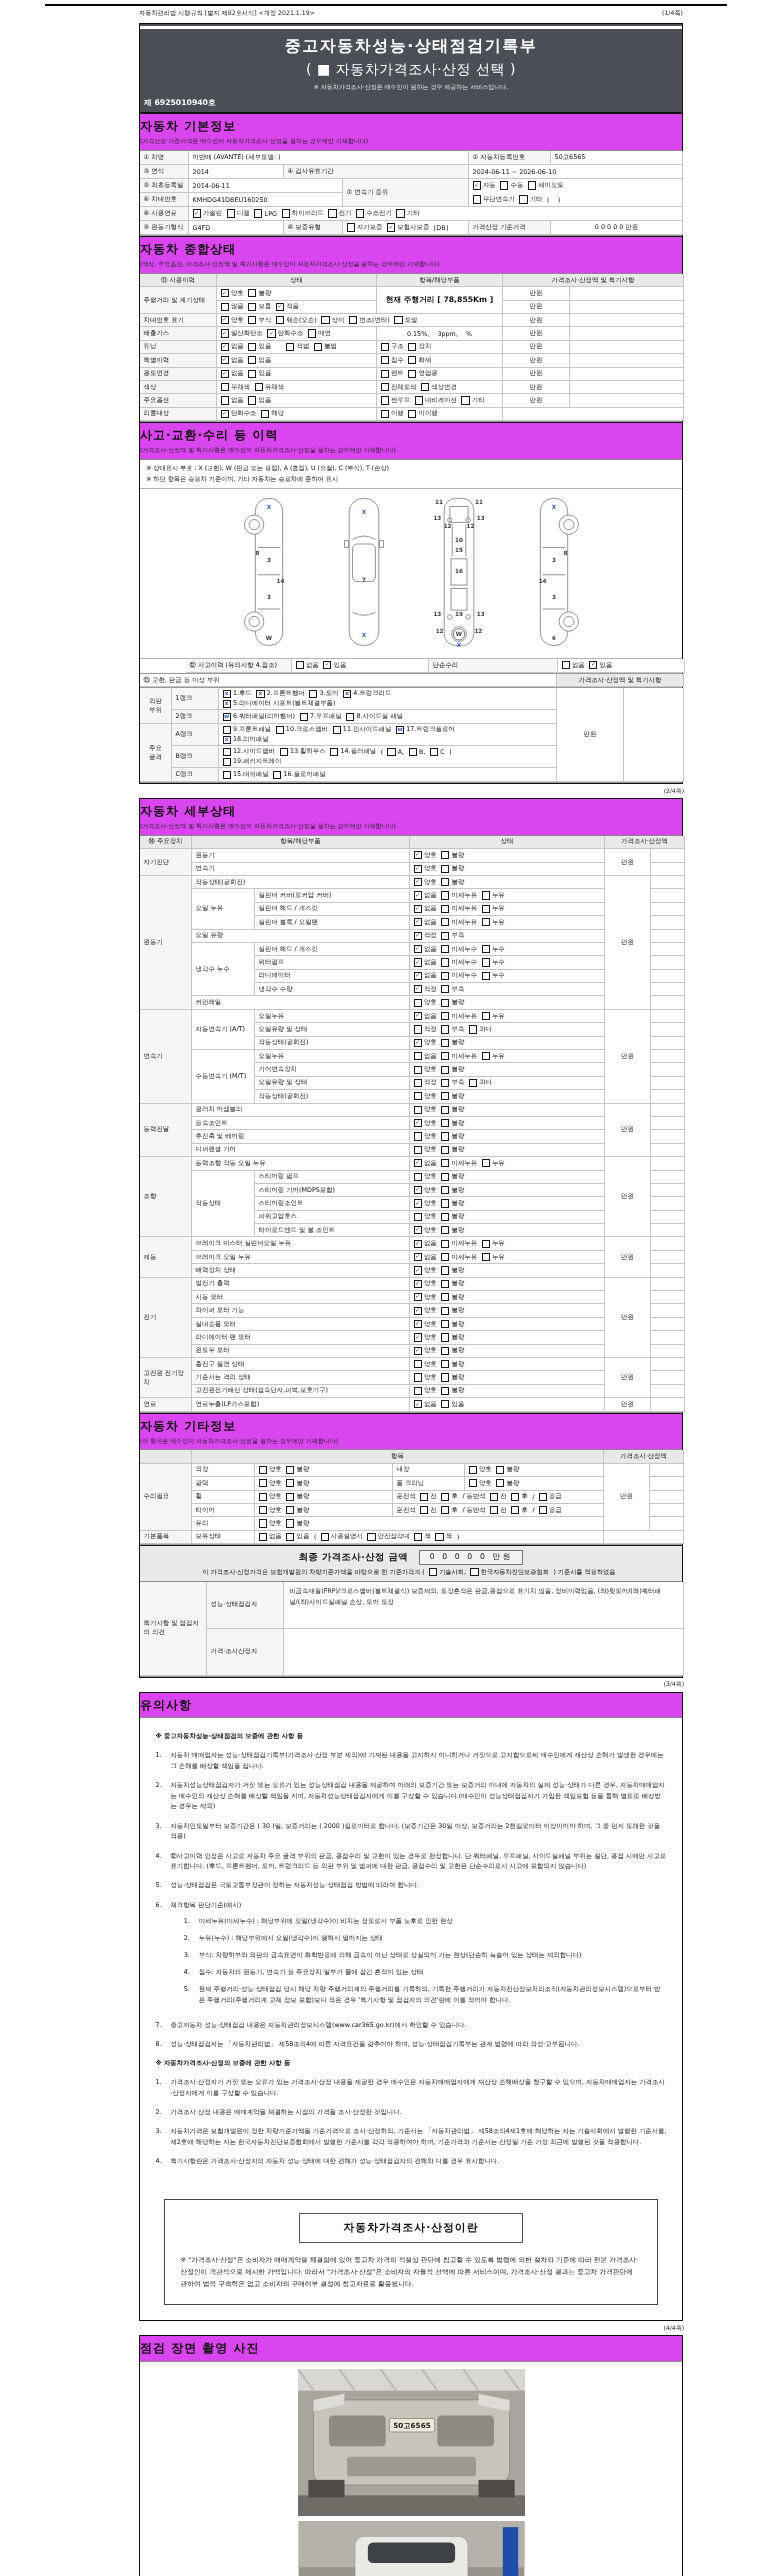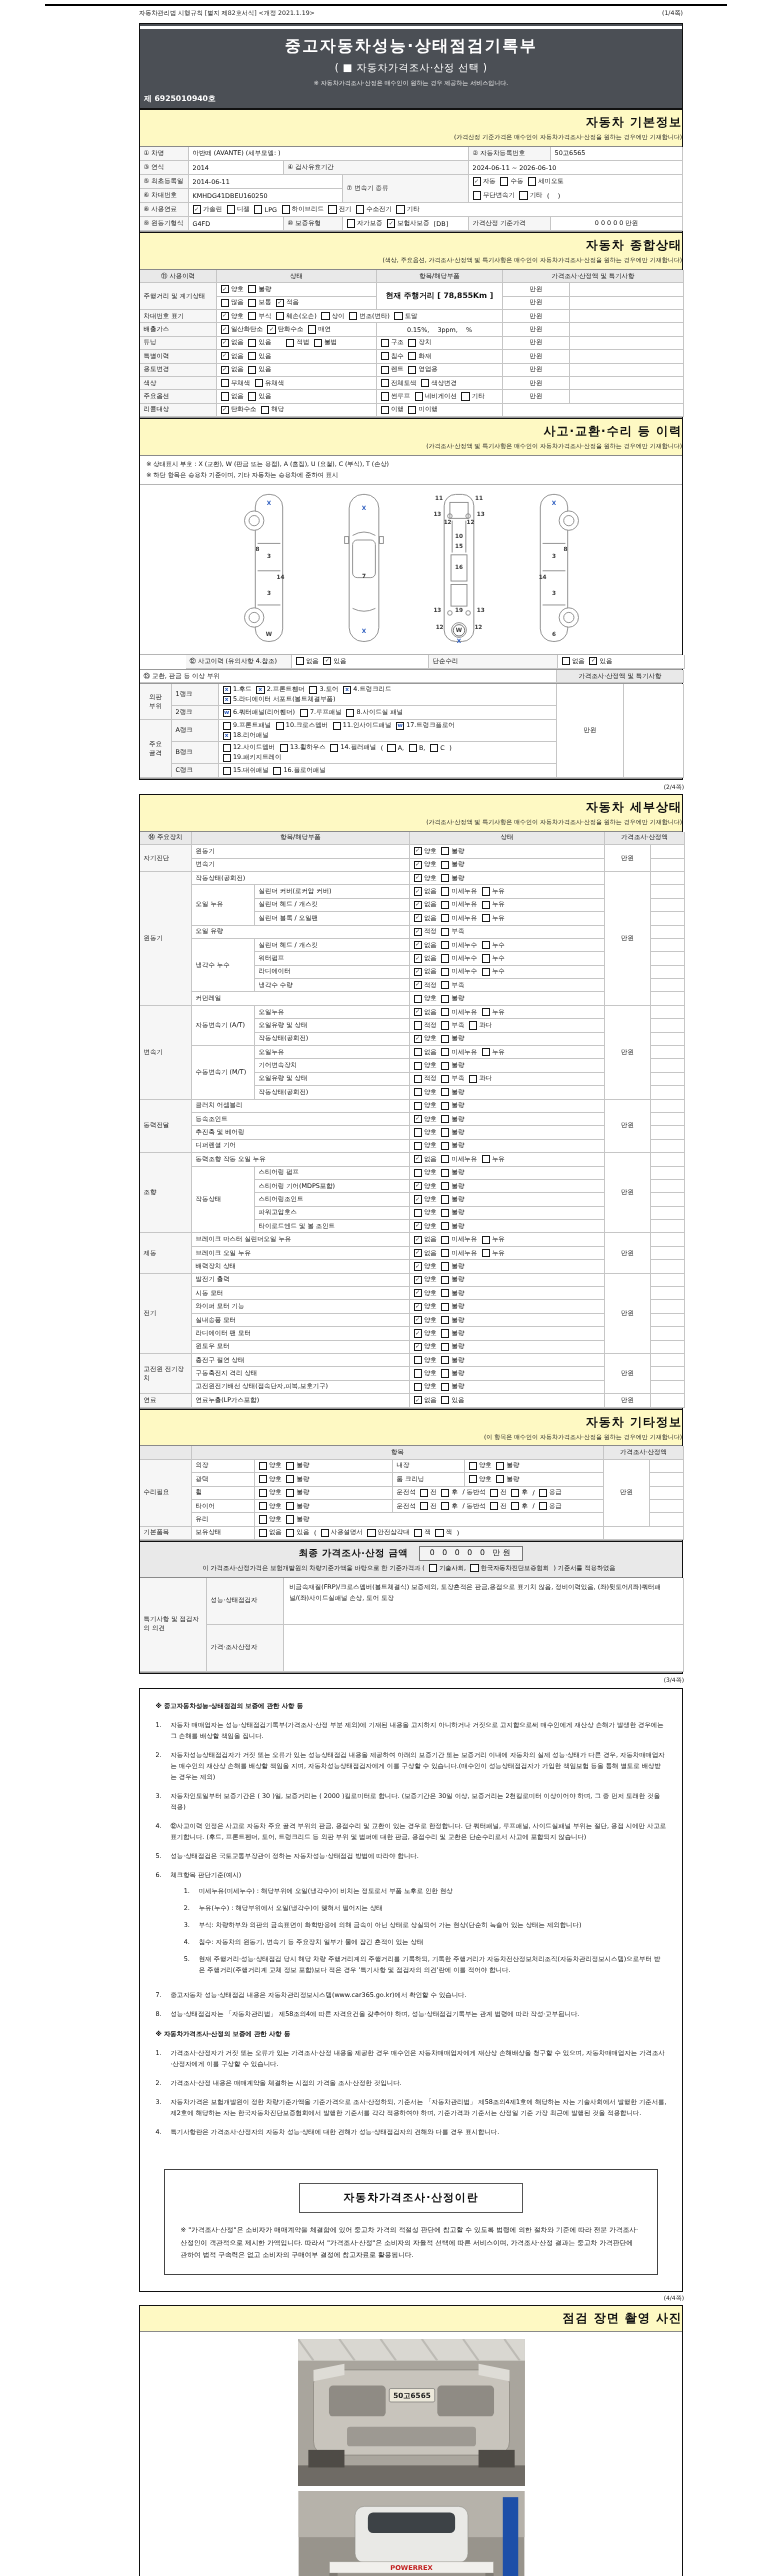--- a/index.html
+++ b/index.html
@@ -6,28 +6,28 @@
   body{width:773px;height:2576px;overflow:hidden;background:#fff;color:#111;
        font-family:"DejaVu Sans","Liberation Sans",sans-serif;font-size:6.4px;position:relative}
   .toprule{position:absolute;left:45px;top:4.1px;width:682px;height:1.5px;background:#000}
   .topbar{position:absolute;left:139px;top:9.3px;width:544px;display:flex;justify-content:space-between;font-size:6.2px;color:#222}
   .page{position:absolute;left:139px;top:23px;width:544px}
 
   
   .dark{background:#4b4f55;color:#fff;border:1px solid #111;position:relative;padding-bottom:3.1px}
   .dark .gap{height:3.1px;background:#fff;margin:1.5px 0 7.2px}
   .d-title{text-align:center;font-size:16px;font-weight:bold;letter-spacing:1.5px}
-  .d-sub{text-align:center;font-size:10px;margin-top:4.6px;letter-spacing:0.5px}
+  .d-sub{text-align:center;font-size:14px;margin-top:4.6px;letter-spacing:0.5px}
   .d-note{text-align:center;font-size:6px;margin-top:3.6px;color:#eaeaea}
   .d-no{font-size:7.7px;font-weight:bold;padding:6.2px 2.1px 1px 4.1px}
 
   .sec{border:1px solid #111;border-top-width:1.5px;background:#fff}
   .marker{width:544px;text-align:right;font-size:6px;padding:2.6px 1px 2.1px;color:#222}
 
-  .shead{background:#fef9c3;border-bottom:0.5px solid #8a8a8a;text-align:right;padding:4.1px 0 3.6px}
+  .shead{background:#d946ef;border-bottom:0.5px solid #8a8a8a;text-align:left;padding:4.1px 0 3.6px}
   .shead .t{font-size:12px;font-weight:600;letter-spacing:1px;color:#111}
   .shead .s{font-size:6px;margin-top:2.1px;color:#222}
 
   .grid{display:grid;grid-auto-rows:minmax(var(--rh,14px),auto);border-bottom:0.5px solid #999}
   .cell{border-right:0.5px solid #c6c6c6;border-bottom:0.5px solid #c6c6c6;padding:1px 3.6px;
         display:flex;align-items:center;flex-wrap:wrap;row-gap:0.5px;background:#fff;min-width:0}
   .cell.lbl{background:#f6f6f6}
   .cell.h{background:#e9e9e9;justify-content:center;font-weight:500}
   .cell.mw,.cell.ctr{justify-content:center}
   .cell.vert{justify-content:center;text-align:center;word-break:break-all;padding:1.5px 6.2px}
@@ -1197,21 +1197,21 @@
               <span class="cb"></span>
               <span class="olb">양호</span>
             </span>
             <span class="opt">
               <span class="cb"></span>
               <span class="olb">불량</span>
             </span>
           </div>
           <div class="cell mw" style="grid-area: 40 / 5 / span 3 / span 1;">만원</div>
           <div class="cell " style="grid-area: 40 / 6 / span 1 / span 1;"></div>
-          <div class="cell " style="grid-area: 41 / 2 / span 1 / span 2;">구동축전지 격리 상태</div>
+          <div class="cell " style="grid-area: 41 / 2 / span 1 / span 2;">기준서는 격리 상태</div>
           <div class="cell opts" style="grid-area: 41 / 4 / span 1 / span 1;">
             <span class="opt">
               <span class="cb"></span>
               <span class="olb">양호</span>
             </span>
             <span class="opt">
               <span class="cb"></span>
               <span class="olb">불량</span>
             </span>
           </div>
@@ -1446,20 +1446,23 @@
           <div class="cell lbl" style="grid-area: 1 / 2 / span 1 / span 1;">성능·상태점검자</div>
           <div class="cell cmt" style="grid-area: 1 / 3 / span 1 / span 1;">비금속재질(FRP)/크로스멤버(볼트체결식) 보증제외, 도장흔적은 판금,용접으로 표기치 않음, 정비이력있음, (좌)뒷도어/(좌)쿼터패널/(좌)사이드실패널 손상, 도어 도장</div>
           <div class="cell lbl" style="grid-area: 2 / 2 / span 1 / span 1;">가격·조사산정자</div>
           <div class="cell cmt" style="grid-area: 2 / 3 / span 1 / span 1;"></div>
         </div>
       </div>
   </section>
   <div class="marker">(3/4쪽)</div>
 
   <section class="sec">
+    <div class="shead">
+      <div class="t">유의사항</div>
+    </div>
     <div class="notices">
         <div class="nhead">※ 중고자동차성능·상태점검의 보증에 관한 사항 등</div>
         <div class="nitem">
           <span class="nnum">1.</span>
           <span class="ntxt">자동차 매매업자는 성능·상태점검기록부(가격조사·산정 부분 제외)에 기재된 내용을 고지하지 아니하거나 거짓으로 고지함으로써 매수인에게 재산상 손해가 발생한 경우에는 그 손해를 배상할 책임을 집니다.</span>
         </div>
         <div class="nitem">
           <span class="nnum">2.</span>
           <span class="ntxt">자동차성능상태점검자가 거짓 또는 오류가 있는 성능상태점검 내용을 제공하여 아래의 보증기간 또는 보증거리 이내에 자동차의 실제 성능·상태가 다른 경우, 자동차매매업자는 매수인의 재산상 손해를 배상할 책임을 지며, 자동차성능상태점검자에게 이를 구상할 수 있습니다.(매수인이 성능상태점검자가 가입한 책임보험 등을 통해 별도로 배상받는 경우는 제외)</span>
         </div>

